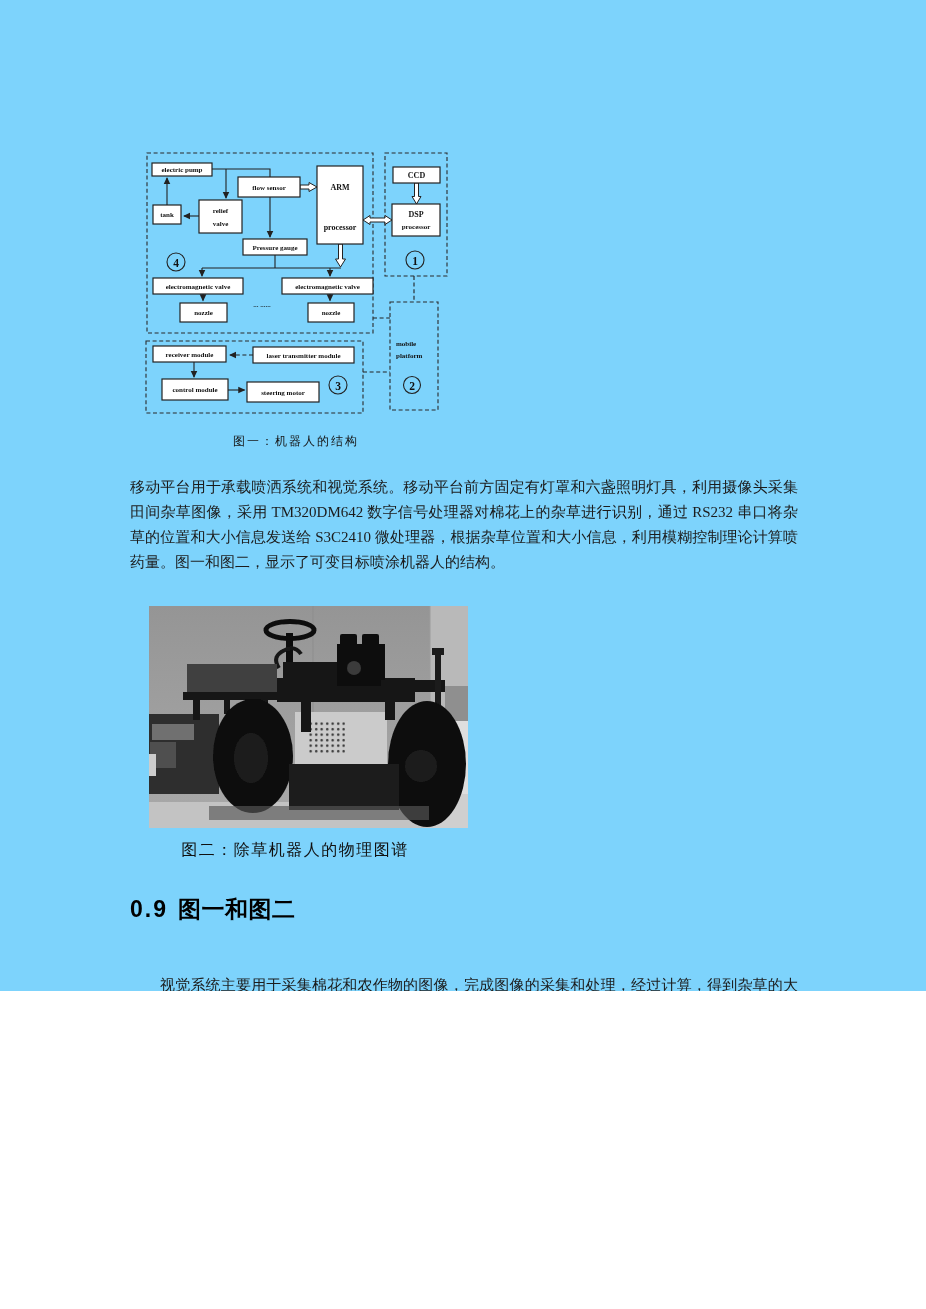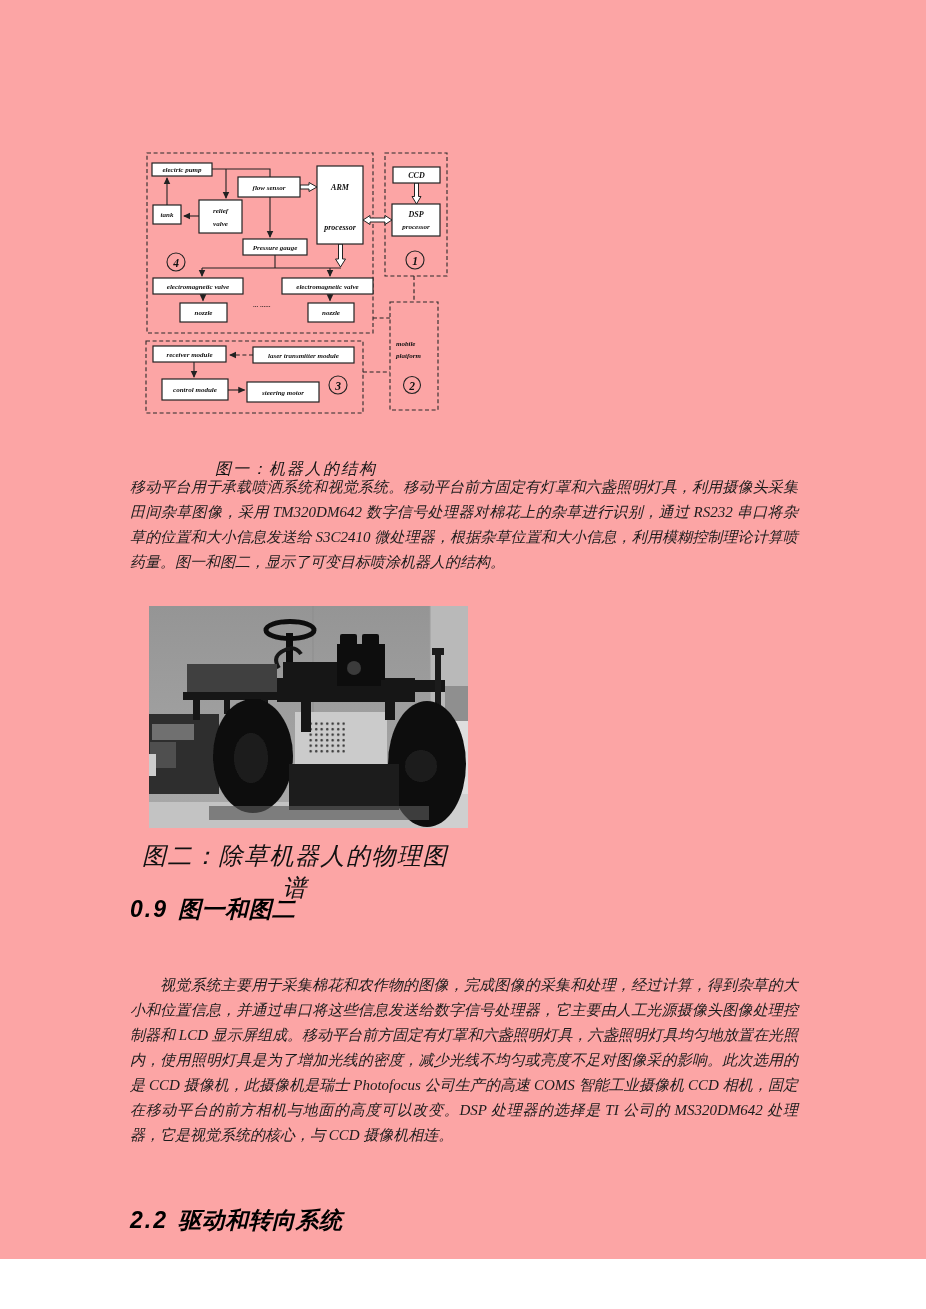--- a/index.html
+++ b/index.html
@@ -1,37 +1,37 @@
 <!DOCTYPE html>
 <html><head>
 <meta charset="utf-8">
 <style>
   html,body { margin:0; padding:0; background:#ffffff; }
   .page {
-    position:relative; width:926px; height:1259px; background:#fca5a5;
-    font-family:"Liberation Serif", serif; color:#1b1b1b; overflow:hidden;font-style:italic;
+    position:relative; width:926px; height:991px; background:#7dd3fc;
+    font-family:"Liberation Serif", serif; color:#1b1b1b; overflow:hidden;
   }
   
   .fig1 { position:absolute; left:140px; top:148px; width:320px; height:275px; }
   .fig1 .dash { fill:none; stroke:#2b2b2b; stroke-width:1.1; stroke-dasharray:4 2.6; }
   .fig1 .box  { fill:#ffffff; stroke:#222; stroke-width:1.2; }
   .fig1 .ln   { fill:none; stroke:#222; stroke-width:1.1; }
   .fig1 .dsh  { stroke-dasharray:4 2.6; }
   .fig1 .hol  { fill:#ffffff; stroke:#222; stroke-width:1; }
   .fig1 text  { font-family:"Liberation Serif", serif; font-size:7px; font-weight:600;
                 fill:#111; text-anchor:middle; }
   .fig1 text.big { font-size:8px; }
   .fig1 text.num { font-size:11.5px; font-weight:600; }
   .fig1 text.start { text-anchor:start; }
   .fig1 circle.numc { fill:none; stroke:#222; stroke-width:1.1; }
   
-  .cap1 { position:absolute; left:140px; top:459px; width:312px; text-align:center;
-          font-size:16px; letter-spacing:2px; color:#161616; }
+  .cap1 { position:absolute; left:140px; top:433px; width:312px; text-align:center;
+          font-size:12px; letter-spacing:2px; color:#161616; }
   .cap2 { position:absolute; left:136px; top:840px; width:318px; text-align:center;
-          font-size:24px; letter-spacing:1.5px; color:#111; }
+          font-size:16px; letter-spacing:1.5px; color:#111; }
   
   .para { position:absolute; left:130px; width:668px; font-size:15px; line-height:25px;
           text-align:justify; color:#1c1c1c; }
   .p1 { top:475px; }
   .p2 { top:973px; text-indent:2em; }
   
   .h2 { position:absolute; left:130px; margin:0; font-family:"Liberation Sans", sans-serif;
         font-weight:700; font-size:23px; color:#000; letter-spacing:0.5px; }
   .h21 { top:894px; }
   .h22 { top:1205px; }

